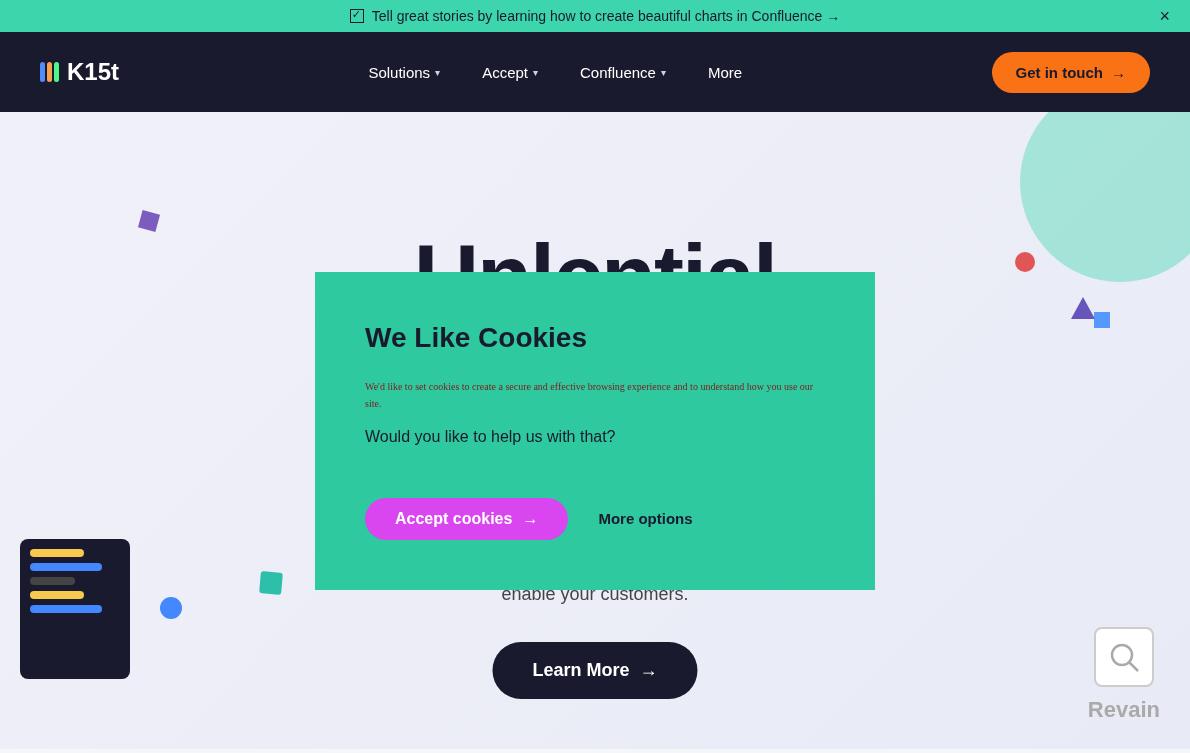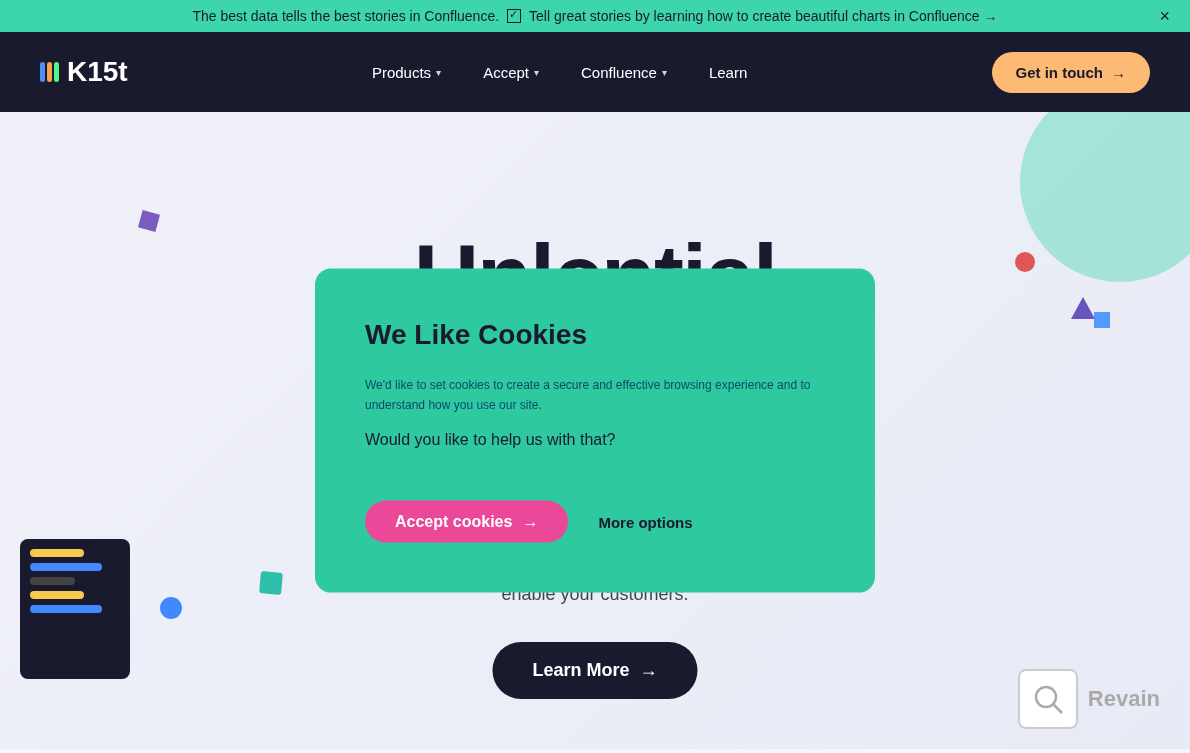--- a/index.html
+++ b/index.html
@@ -53,21 +53,21 @@
       align-items: center;
       justify-content: space-between;
       padding: 0 40px;
       height: 80px;
     }
     .logo {
       display: flex;
       align-items: center;
       gap: 8px;
       color: white;
-      font-size: 28px;
+      font-size: 24px;
       font-weight: 700;
       text-decoration: none;
     }
     .logo-icon {
       display: flex;
       gap: 2px;
       align-items: center;
     }
     .logo-stripe {
       width: 5px;
@@ -94,21 +94,21 @@
       gap: 5px;
       background: none;
       border: none;
       text-decoration: none;
     }
     .chevron {
       font-size: 10px;
       opacity: 0.8;
     }
     .get-in-touch-btn {
-      background: #fdba74;
+      background: #f97316;
       color: #1a1a2e;
       border: none;
       border-radius: 50px;
       padding: 12px 24px;
       font-size: 15px;
       font-weight: 600;
       cursor: pointer;
       display: flex;
       align-items: center;
       gap: 8px;
@@ -272,26 +272,27 @@
       border-radius: 4px;
       margin-bottom: 6px;
     }
     .line-yellow { background: #f7c94f; width: 60%; }
     .line-blue { background: #4488ff; width: 80%; }
     .line-gray { background: #444; width: 50%; }
 
     
     .revain-area {
       position: absolute;
-      bottom: 20px;
+      bottom: 26px;
       right: 30px;
       display: flex;
       align-items: center;
       gap: 10px;
       z-index: 0;
+      flex-direction: column;
     }
     .revain-icon {
       width: 60px;
       height: 60px;
       border: 2px solid #ccc;
       border-radius: 8px;
       display: flex;
       align-items: center;
       justify-content: center;
       font-size: 24px;
@@ -309,49 +310,50 @@
       position: absolute;
       top: 0; left: 0; right: 0; bottom: 0;
       z-index: 10;
     }
     .cookie-modal {
       position: absolute;
       top: 50%;
       left: 50%;
       transform: translate(-50%, -50%);
       background: #2ec99e;
-      border-radius: 16px;
+      border-radius: 0;
       padding: 50px 50px 50px 50px;
       width: 560px;
       z-index: 20;
     }
     .cookie-title {
       font-size: 28px;
       font-weight: 800;
       color: #1a1a2e;
       margin-bottom: 24px;
     }
     .cookie-body {
-      font-size: 12px;
-      color: #0c4a6e;
+      font-size: 10px;
+      color: #7f1d1d;
       line-height: 1.7;
       margin-bottom: 16px;
+      font-family: Liberation Serif, serif;
     }
     .cookie-question {
       font-size: 16px;
       color: #1a1a2e;
       margin-bottom: 52px;
     }
     .cookie-actions {
       display: flex;
       align-items: center;
       gap: 30px;
     }
     .accept-btn {
-      background: #ec4899;
+      background: #d946ef;
       color: white;
       border: none;
       border-radius: 50px;
       padding: 12px 30px;
       font-size: 16px;
       font-weight: 600;
       cursor: pointer;
       display: flex;
       align-items: center;
       gap: 10px;
@@ -363,54 +365,53 @@
       cursor: pointer;
       text-decoration: none;
       background: none;
       border: none;
     }
   </style>
 </head>
 <body>
 
 <div class="top-banner">
-  <span>The best data tells the best stories in Confluence.</span>
   <span class="banner-checkbox"></span>
   <a href="#">
     <span>Tell great stories by learning how to create beautiful charts in Confluence</span>
     <span>→</span>
   </a>
   <button class="banner-close">×</button>
 </div>
 
 <header class="header">
   <a href="#" class="logo">
     <div class="logo-icon">
       <div class="logo-stripe s1"></div>
       <div class="logo-stripe s2"></div>
       <div class="logo-stripe s3"></div>
     </div>
     <span>K15t</span>
   </a>
 
   <nav class="nav">
     <button class="nav-item">
-      <span>Products</span>
+      <span>Solutions</span>
       <span class="chevron">▾</span>
     </button>
     <button class="nav-item">
       <span>Accept</span>
       <span class="chevron">▾</span>
     </button>
     <button class="nav-item">
       <span>Confluence</span>
       <span class="chevron">▾</span>
     </button>
     <button class="nav-item">
-      <span>Learn</span>
+      <span>More</span>
     </button>
   </nav>
 
   <button class="get-in-touch-btn">
     <span>Get in touch</span>
     <span>→</span>
   </button>
 </header>
 
 <main class="main">

